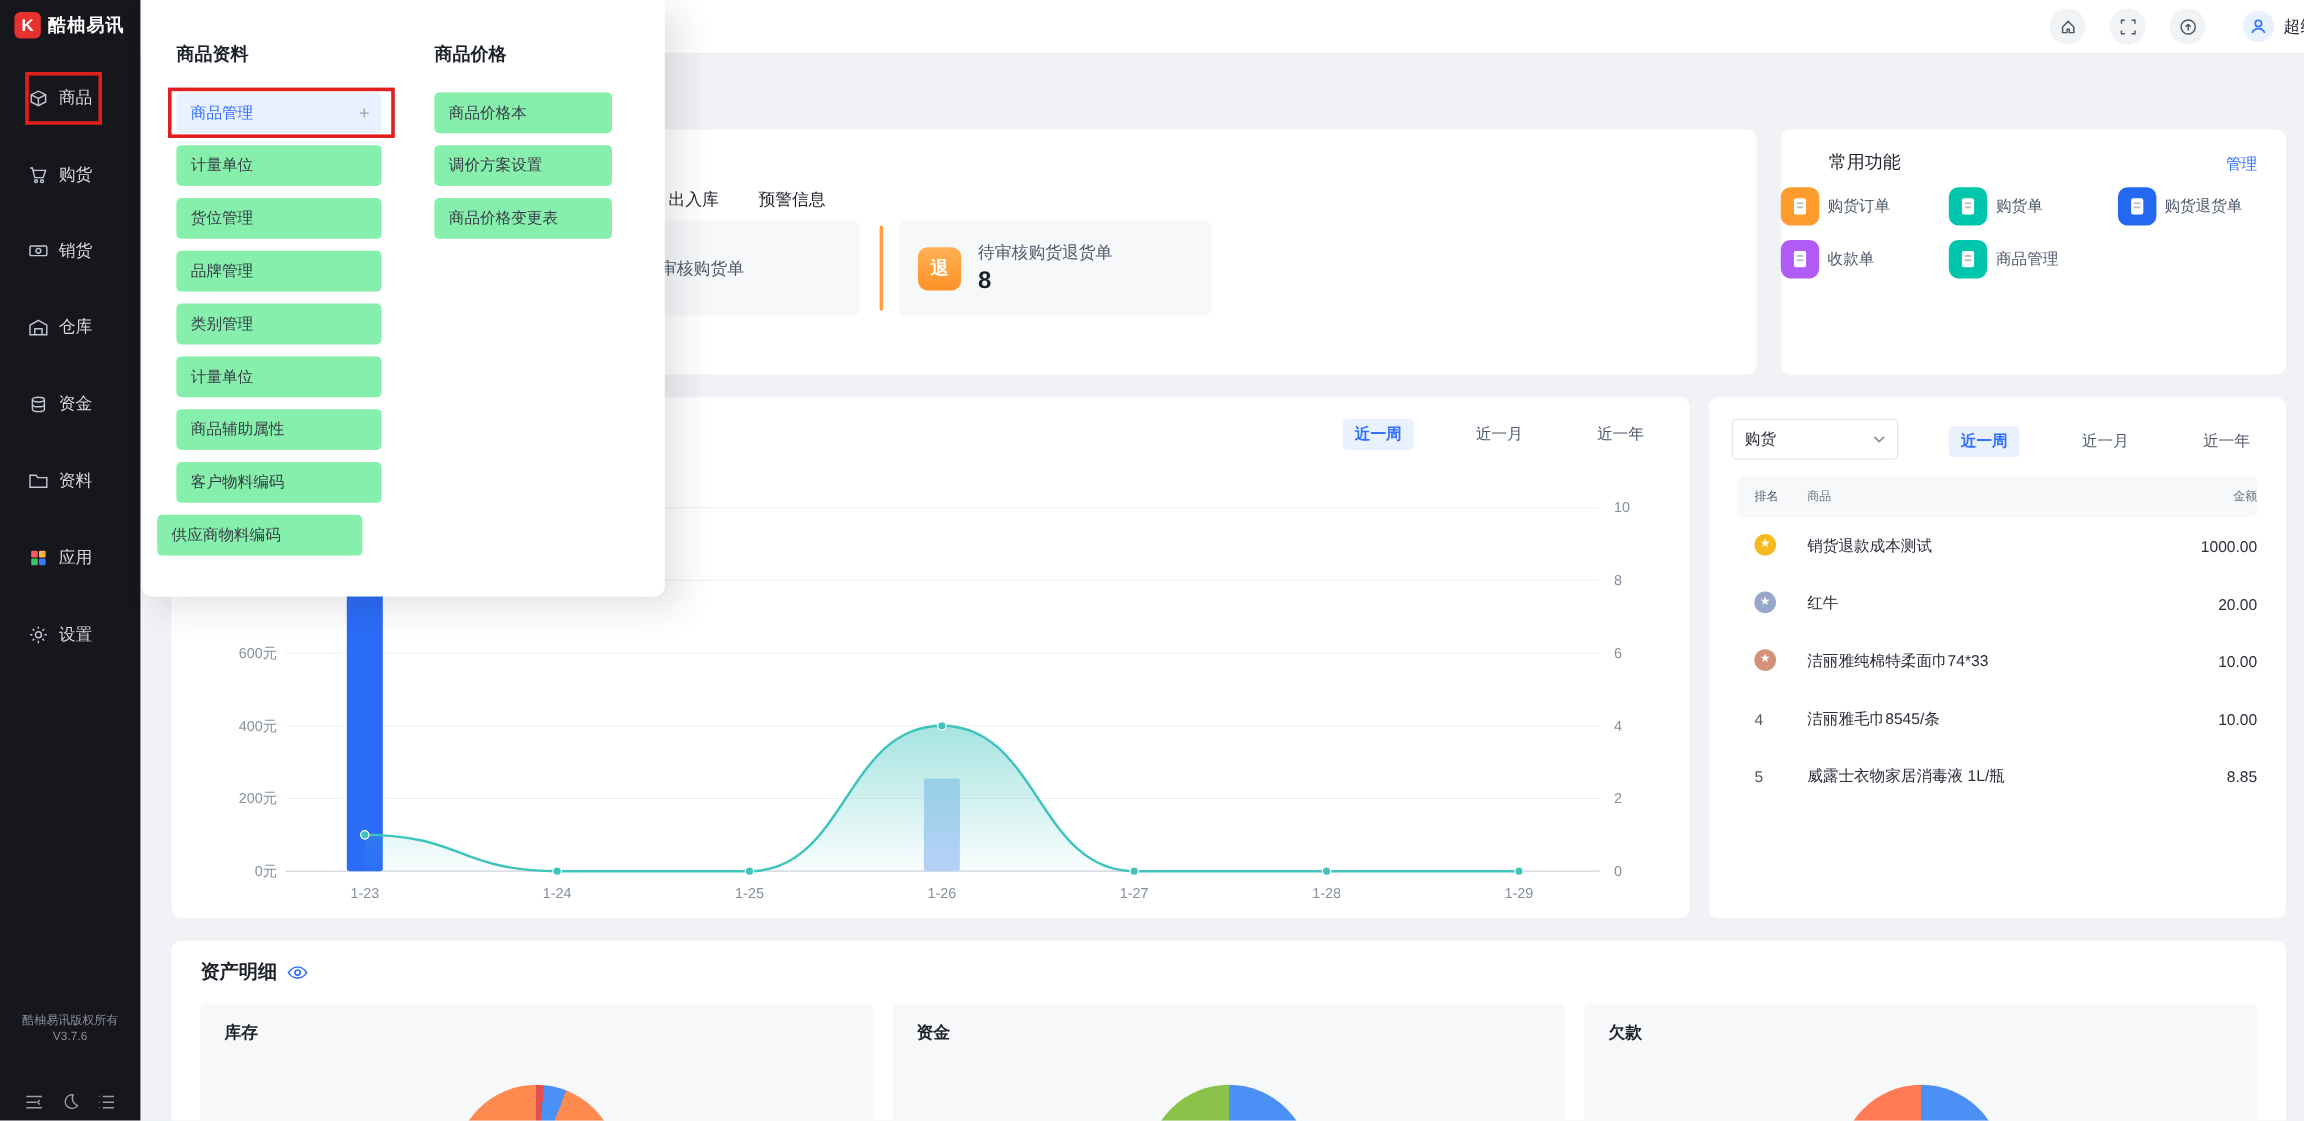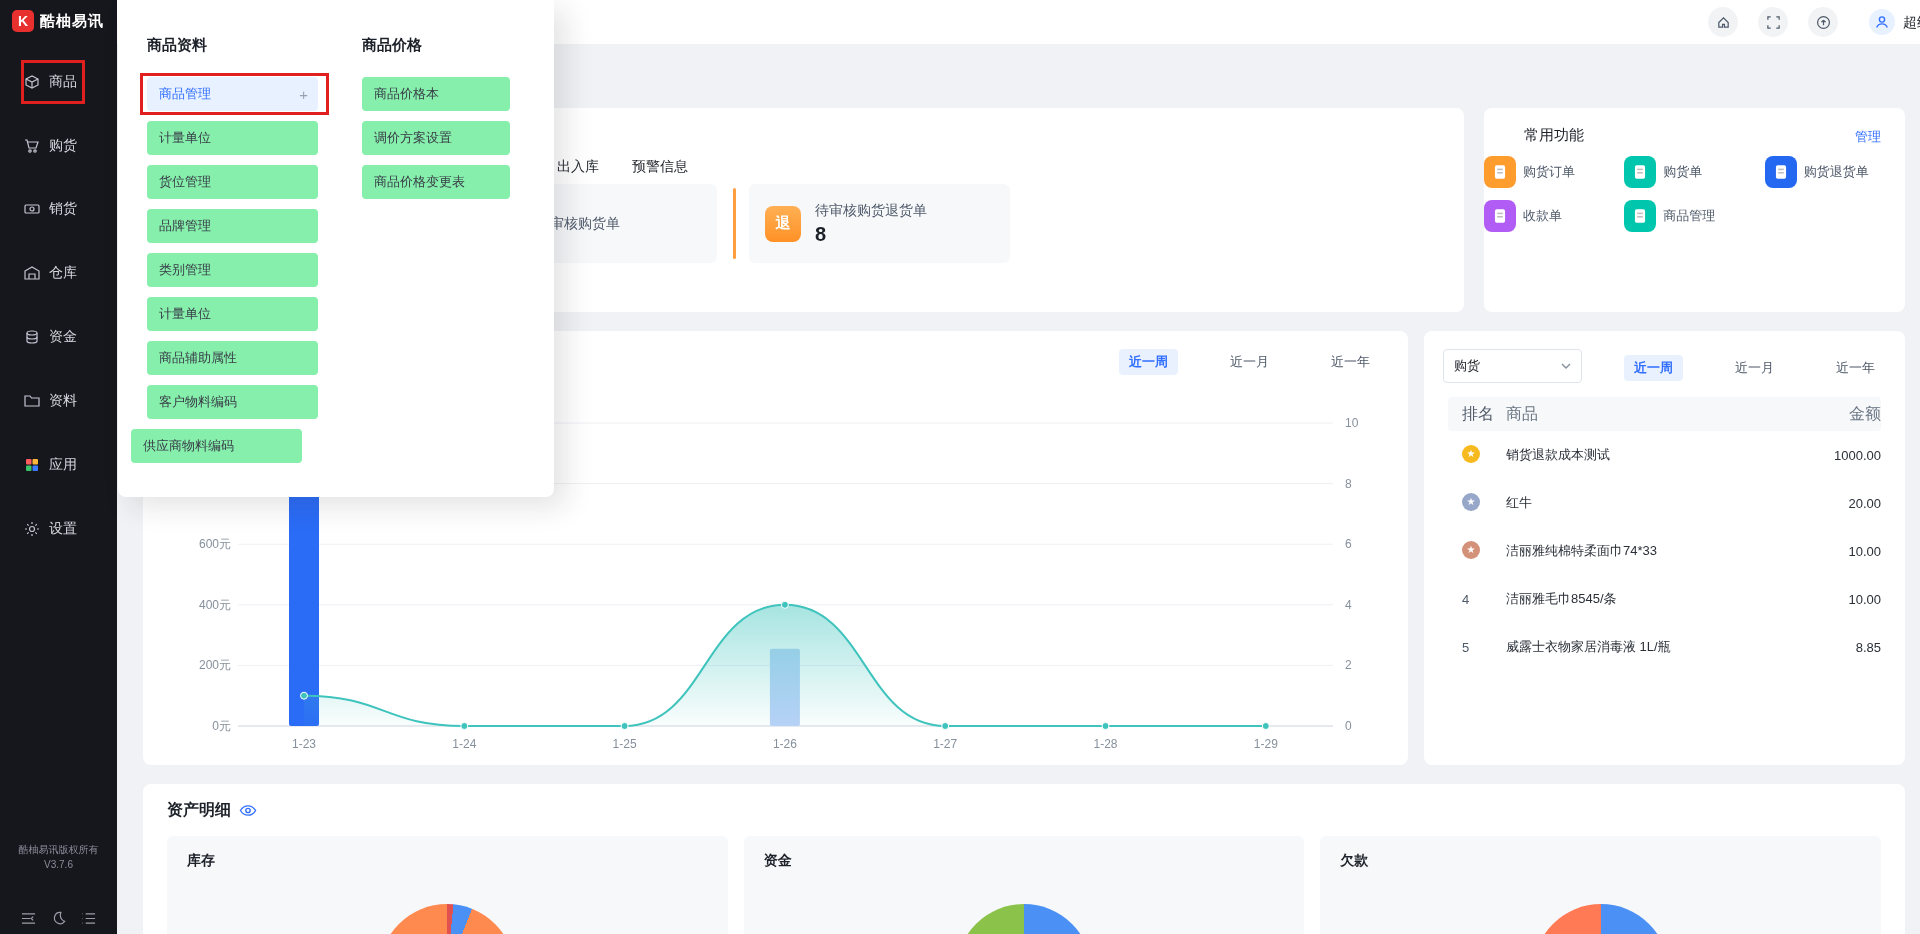--- a/index.html
+++ b/index.html
@@ -53,21 +53,21 @@
   .trend-svg{position:absolute;left:0;top:0;}
   .trend-svg text{font-size:12px;fill:#86909c;font-family:"Liberation Sans","DejaVu Sans",sans-serif;}
   .trend-svg .grid{stroke:#eef0f4;}
   .trend-svg .axis{stroke:#ced3dc;}
   
   .rk-select{position:absolute;left:19px;top:18px;width:139px;height:34px;border:1px solid #dfe3ea;border-radius:4px;
              display:flex;align-items:center;justify-content:space-between;padding:0 10px;box-sizing:border-box;
              font-size:13px;color:#1d2129;cursor:pointer;background:#fff;}
   .rk-select svg{width:10px;height:6px;stroke:#86909c;fill:none;stroke-width:1.4;}
   .rk-table{position:absolute;left:24px;right:24px;top:66px;}
-  .rk-head{display:flex;height:34px;background:#f7f8fa;border-radius:4px;align-items:center;color:#6b7785;font-size:16px;}
+  .rk-head{display:flex;height:34px;background:#f7f8fa;border-radius:4px;align-items:center;color:#6b7785;font-size:10px;}
   .rk-row{display:flex;height:48px;align-items:center;font-size:13px;color:#2a2f38;}
   .c-rank{width:58px;padding-left:14px;box-sizing:border-box;color:#4e5969;}
   .c-prod{flex:1;overflow:hidden;text-overflow:ellipsis;white-space:nowrap;}
   .c-amt{width:92px;text-align:right;}
   .medal{display:inline-block;width:18px;height:18px;border-radius:50%;position:relative;}
   .medal::after{content:"★";position:absolute;left:0;top:0;width:18px;height:18px;line-height:18px;
                 text-align:center;font-size:10px;color:#fff;}
   
   .a-title{position:absolute;left:24px;top:16px;font-size:16px;font-weight:bold;display:flex;align-items:center;gap:8px;}
   .a-title svg{width:18px;height:13px;stroke:#3370ff;fill:none;stroke-width:1.3;cursor:pointer;}

